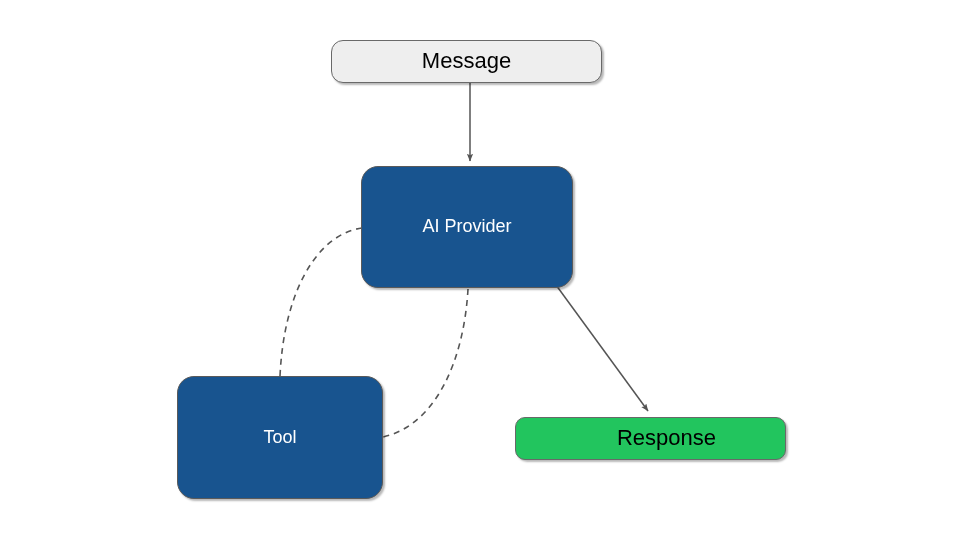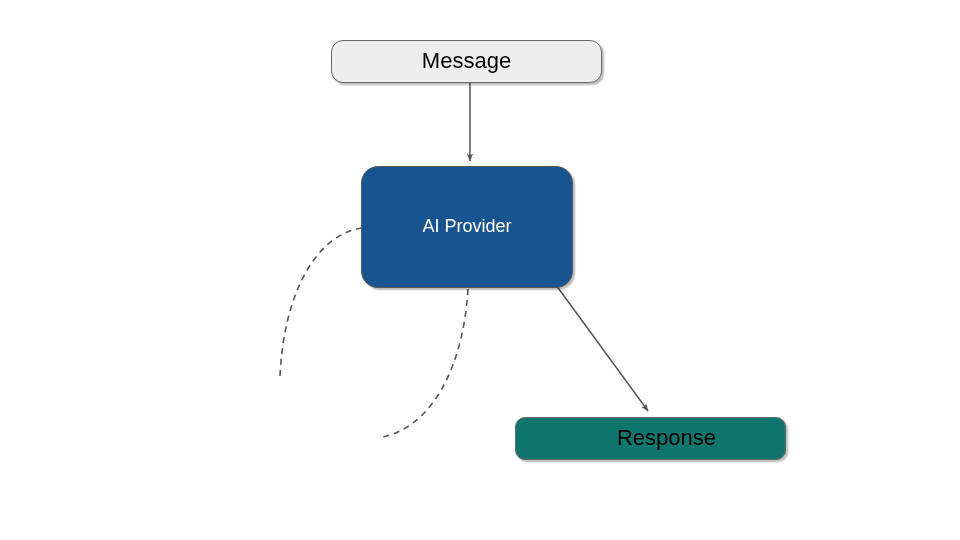--- a/index.html
+++ b/index.html
@@ -101,18 +101,21 @@
   </svg>
 
   <div class="node plain" id="node-message" style="background: rgb(238, 238, 238);">
     <span class="node-label">Message</span>
   </div>
 
   <div class="node accent" id="node-ai-provider" style="background: rgb(24, 84, 143);">
     <span class="node-label">AI Provider</span>
   </div>
 
+  <div class="node accent" id="node-tool" style="background: rgb(24, 84, 143);">
+    <span class="node-label">Tool</span>
+  </div>
 
-  <div class="node plain" id="node-response" style="background: #0f766e; padding-left: 32px;">
+  <div class="node plain" id="node-response" style="background: #22c55e; padding-left: 32px;">
     <span class="node-label">Response</span>
   </div>
 
 </div>
 
 </body></html>

